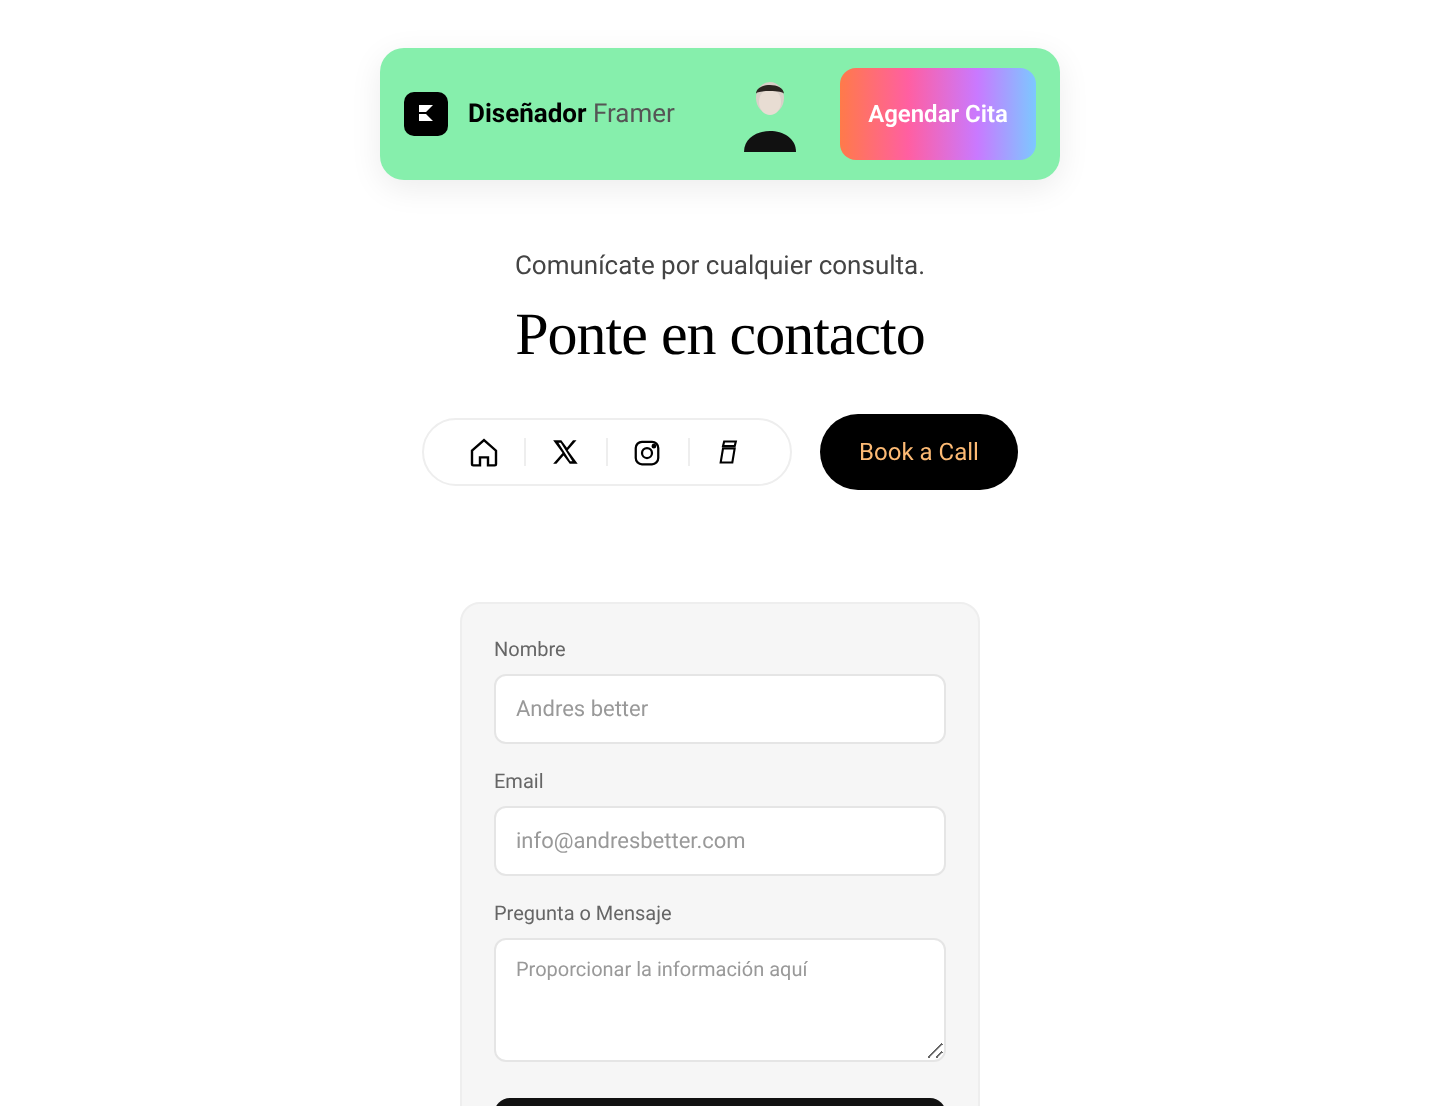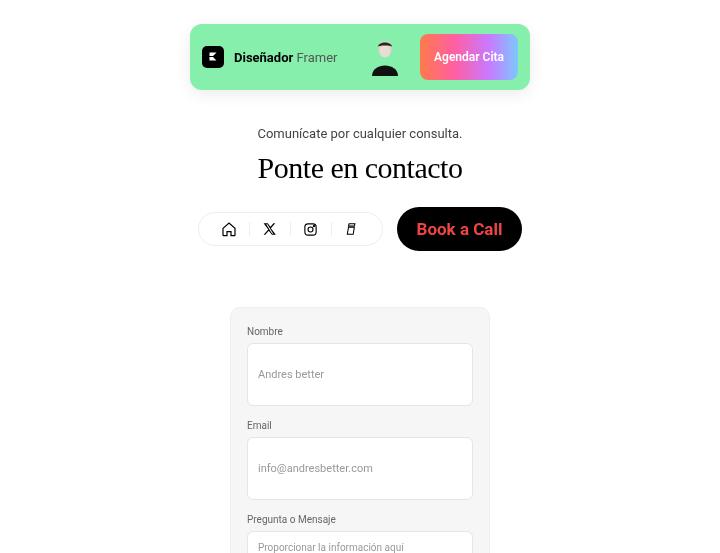--- a/index.html
+++ b/index.html
@@ -107,26 +107,26 @@
       color: #000;
     }
     .nav-divider {
       width: 1px;
       height: 14px;
       background: #eee;
       margin: 0 4px;
     }
     .book-call {
       background: #000;
-      color: #ef4444;
+      color: #fdba74;
       border: none;
       border-radius: 22px;
       padding: 12px 20px;
-      font-size: 17px;
-      font-weight: 700;
+      font-size: 12px;
+      font-weight: 400;
       cursor: pointer;
     }
     .form-card {
       width: 260px;
       margin: 56px auto 0;
       background: #f6f6f6;
       border: 1px solid #eee;
       border-radius: 10px;
       padding: 18px 16px 16px;
     }
@@ -134,21 +134,21 @@
       font-size: 10px;
       color: #666;
       margin-bottom: 6px;
       display: block;
     }
     .form-input {
       width: 100%;
       border: 1px solid #e5e5e5;
       border-radius: 6px;
       background: #fff;
-      padding: 24px 10px;
+      padding: 10px 10px;
       font-size: 11px;
       color: #333;
       margin-bottom: 14px;
     }
     .form-input::placeholder {
       color: #999;
     }
     .form-textarea {
       width: 100%;
       border: 1px solid #e5e5e5;

